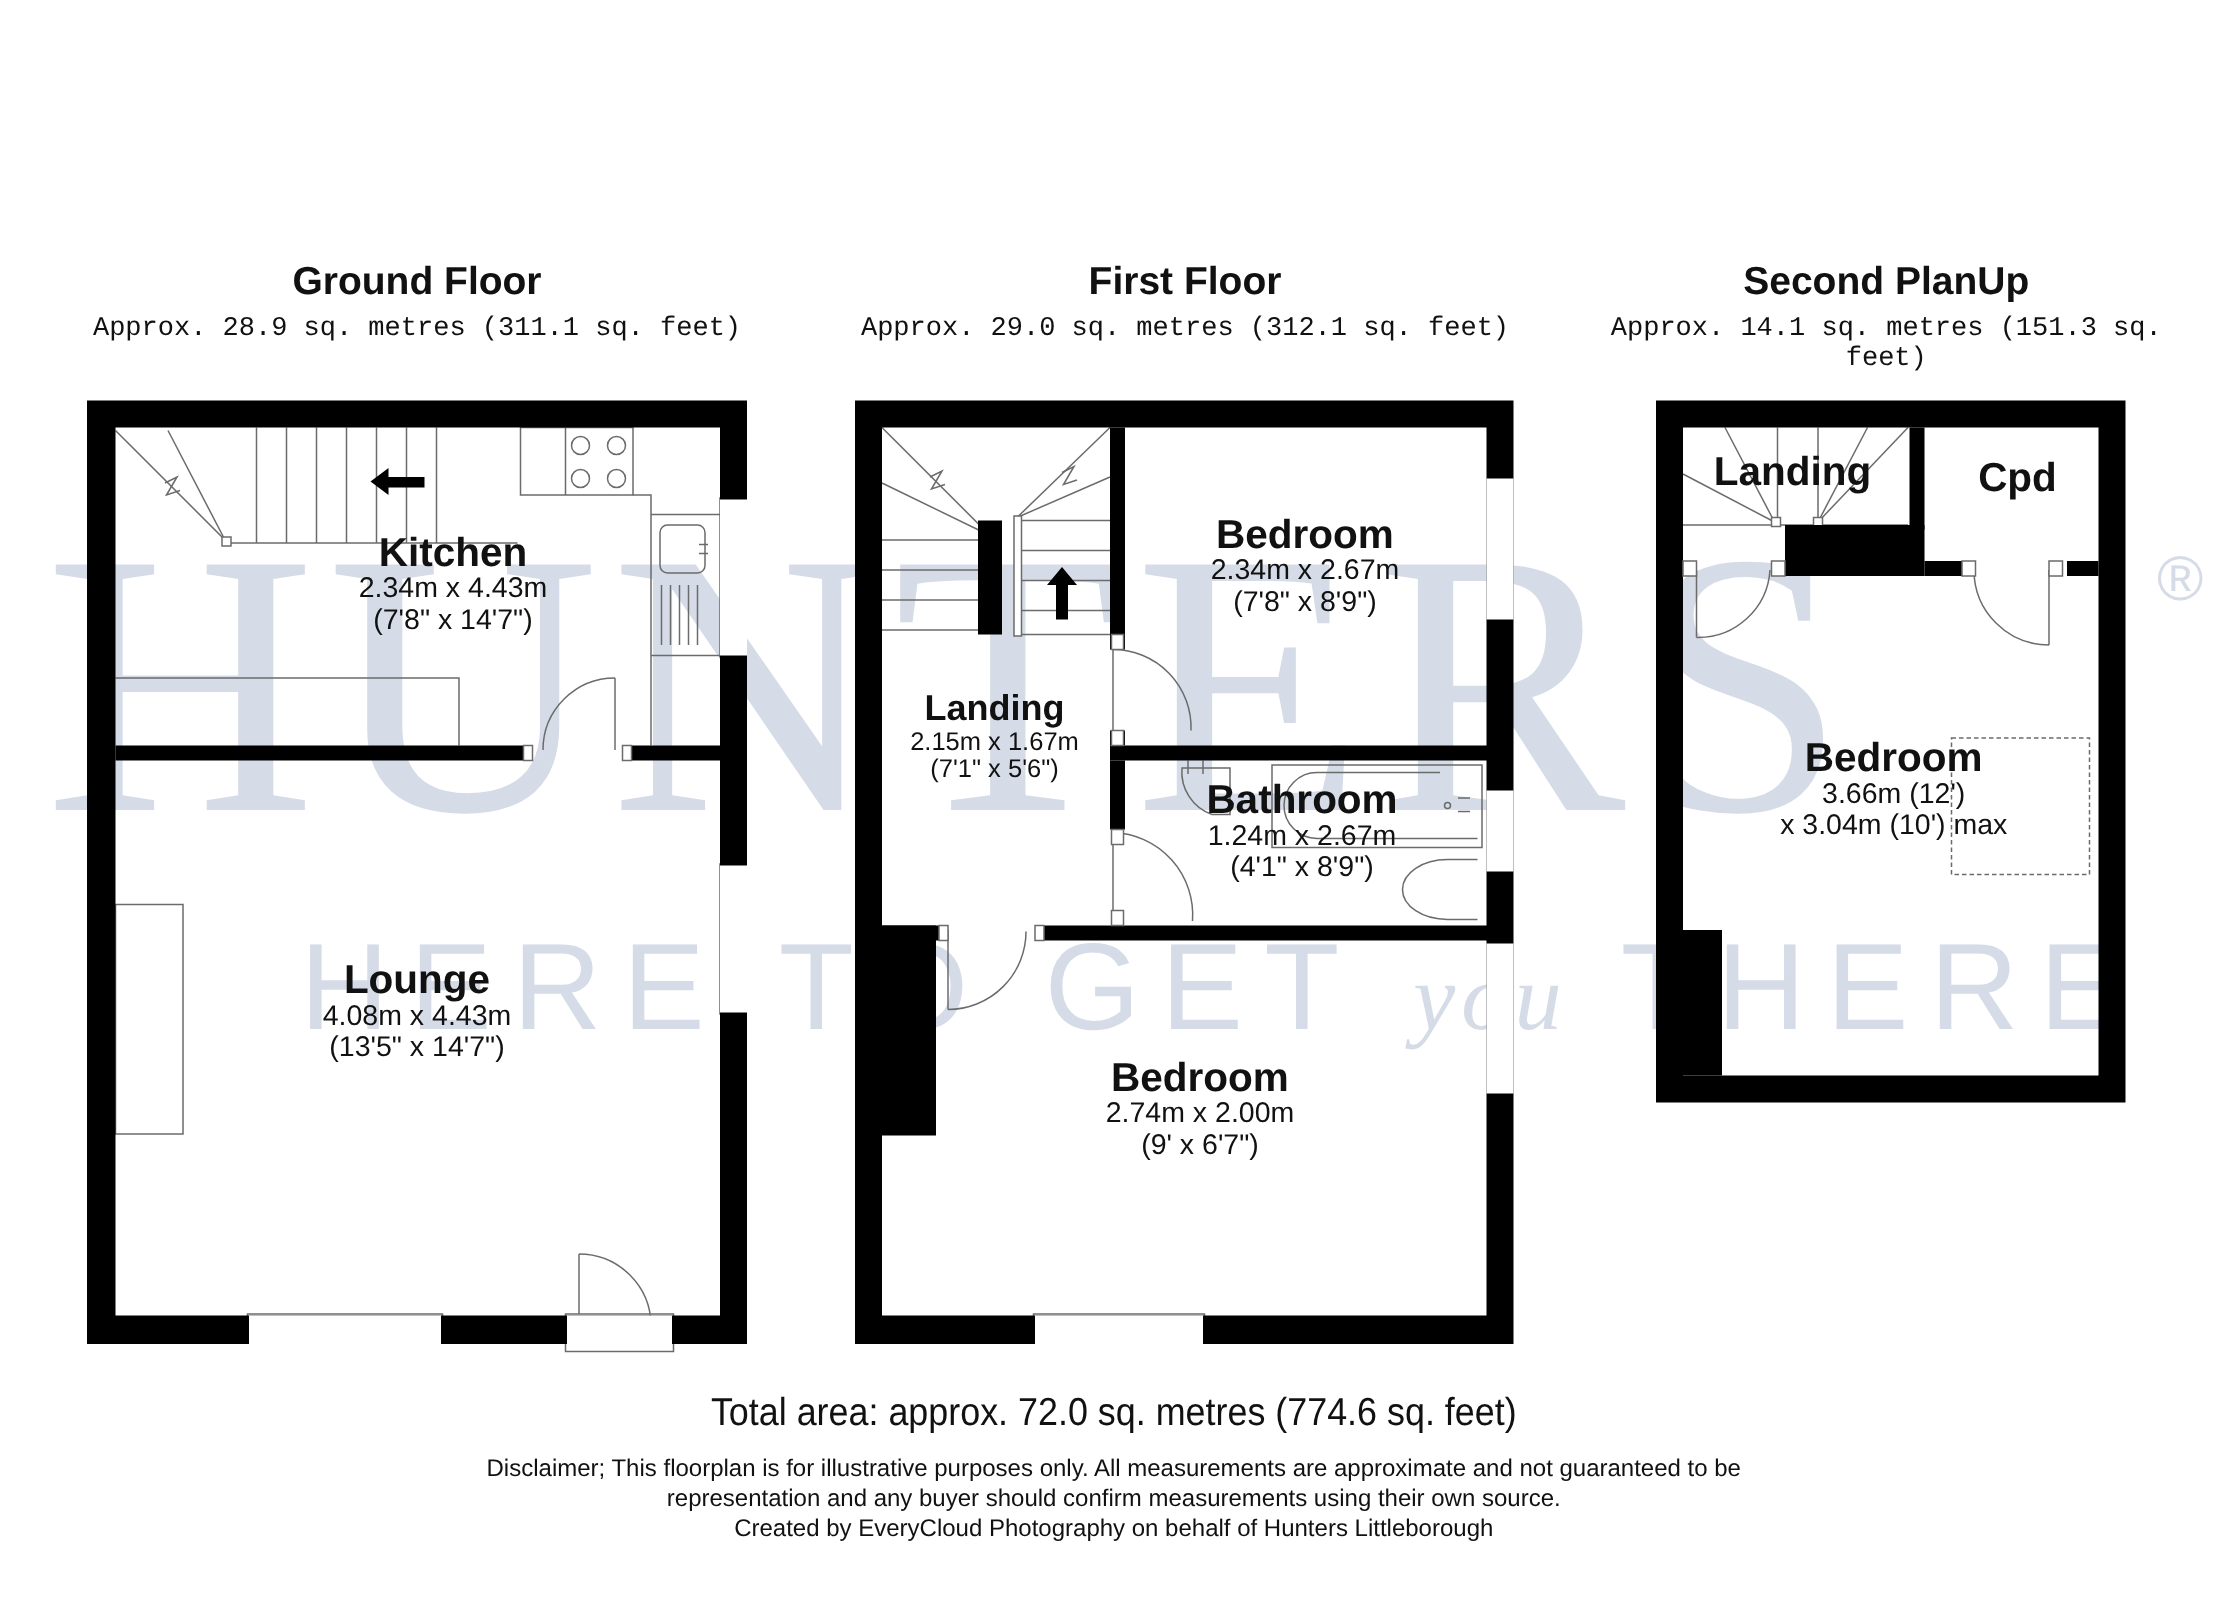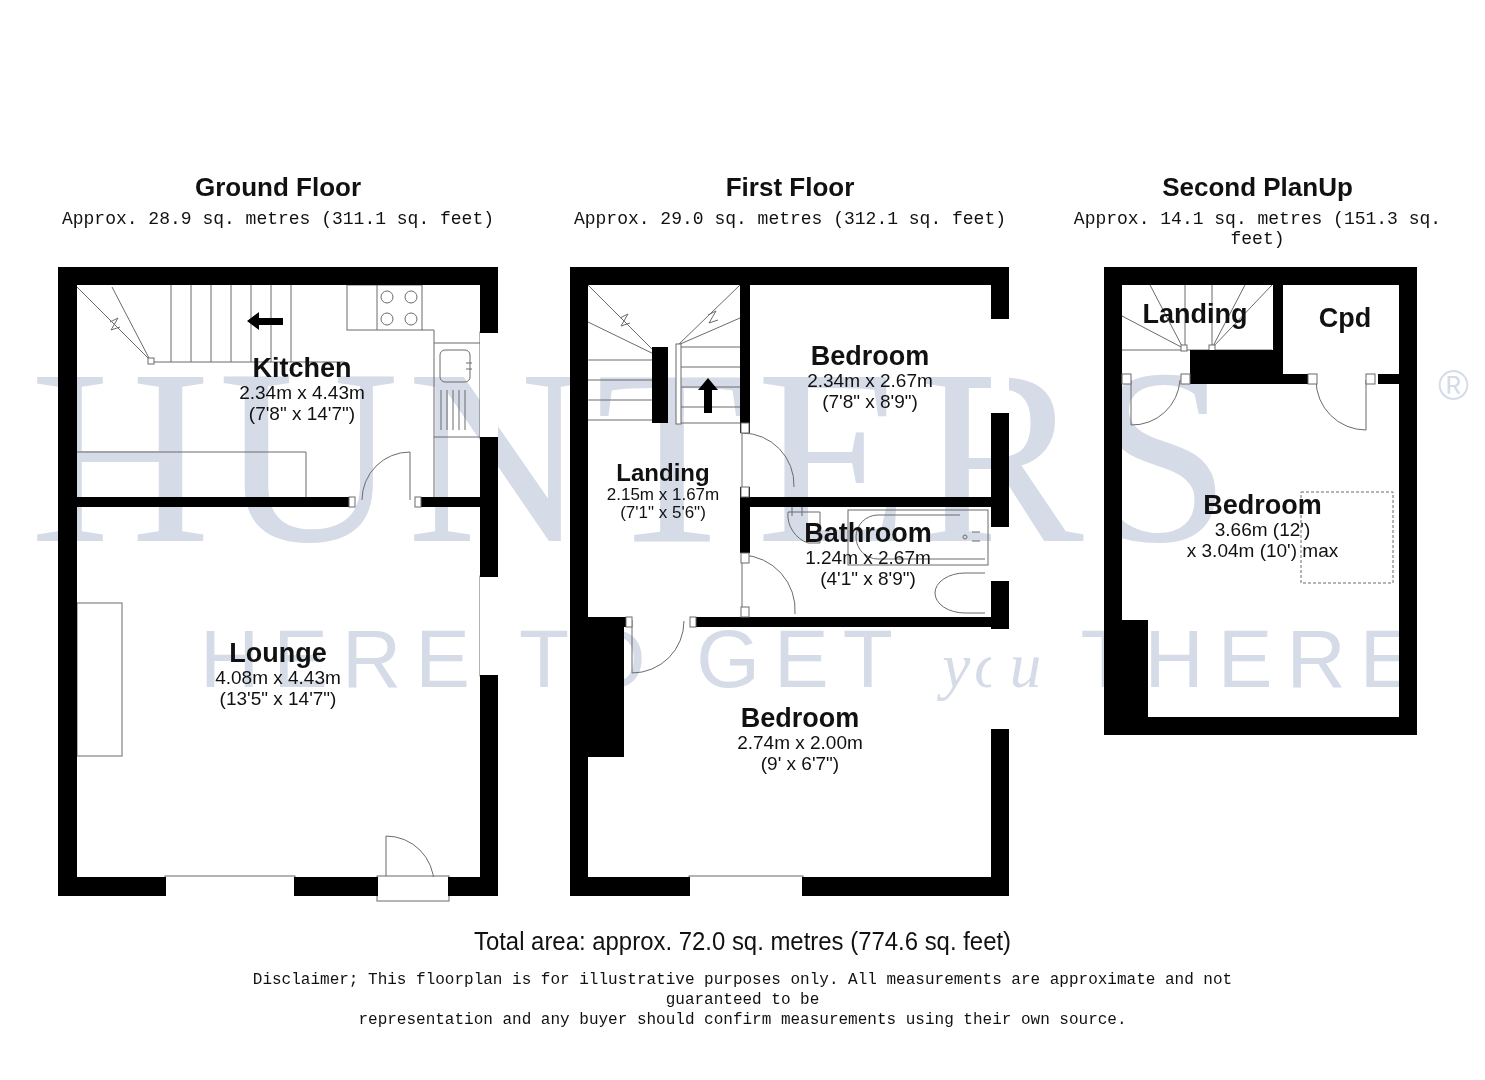--- a/index.html
+++ b/index.html
@@ -9,21 +9,21 @@
   .wm-tag { left:200px; top:618px; font-family:"Liberation Sans", sans-serif; font-size:82px; letter-spacing:14px; line-height:1; }
   .wm-tag .you { font-family:"Liberation Serif", serif; font-style:italic; font-size:63px; letter-spacing:4px; }
   .wm-reg { left:1438px; top:362px; font-size:42px; }
   svg.plan { position:absolute; left:0; top:0; z-index:1; }
   .floor-title { position:absolute; text-align:center; font-weight:bold; font-size:26px; z-index:2; }
   .floor-area { position:absolute; text-align:center; font-size:18px; z-index:2;font-family:Liberation Mono, monospace; }
   .room { position:absolute; text-align:center; z-index:2; line-height:1.08; }
   .room .rname { font-weight:bold; font-size:27px; display:block; }
   .room .rdim { font-size:19px; display:block; }
   .total { position:absolute; left:0; width:1485px; top:926px; text-align:center; font-size:26px; z-index:2; transform:scaleX(0.92); }
-  .disc { position:absolute; left:240px; width:1005px; top:970px; text-align:center; font-size:16px; line-height:20px; z-index:2;font-family:Liberation Mono, monospace; }
+  .disc { position:absolute; left:240px; width:1005px; top:970px; text-align:center; font-size:16px; line-height:20px; z-index:2; }
   .disc span { display:block; }
 </style>
 </head>
 <body>
 
 <div class="wm wm-big">HUNTERS</div>
 <div class="wm wm-reg">®</div>
 <div class="wm wm-tag"><span>HERE TO GET </span><span class="you">you</span><span> THERE</span></div>
 
 <svg class="plan" width="1485" height="1080" viewBox="0 0 1485 1080">
@@ -304,13 +304,14 @@
 <div class="room" style="left:1150px;width:225px;top:491px;">
   <span class="rname">Bedroom</span>
   <span class="rdim">3.66m (12')</span>
   <span class="rdim">x 3.04m (10') max</span>
 </div>
 
 <div class="total">Total area: approx. 72.0 sq. metres (774.6 sq. feet)</div>
 <div class="disc">
   <span>Disclaimer; This floorplan is for illustrative purposes only. All measurements are approximate and not guaranteed to be</span>
   <span>representation and any buyer should confirm measurements using their own source.</span>
+  <span>Created by EveryCloud Photography on behalf of Hunters Littleborough</span>
 </div>
 
 </body></html>

